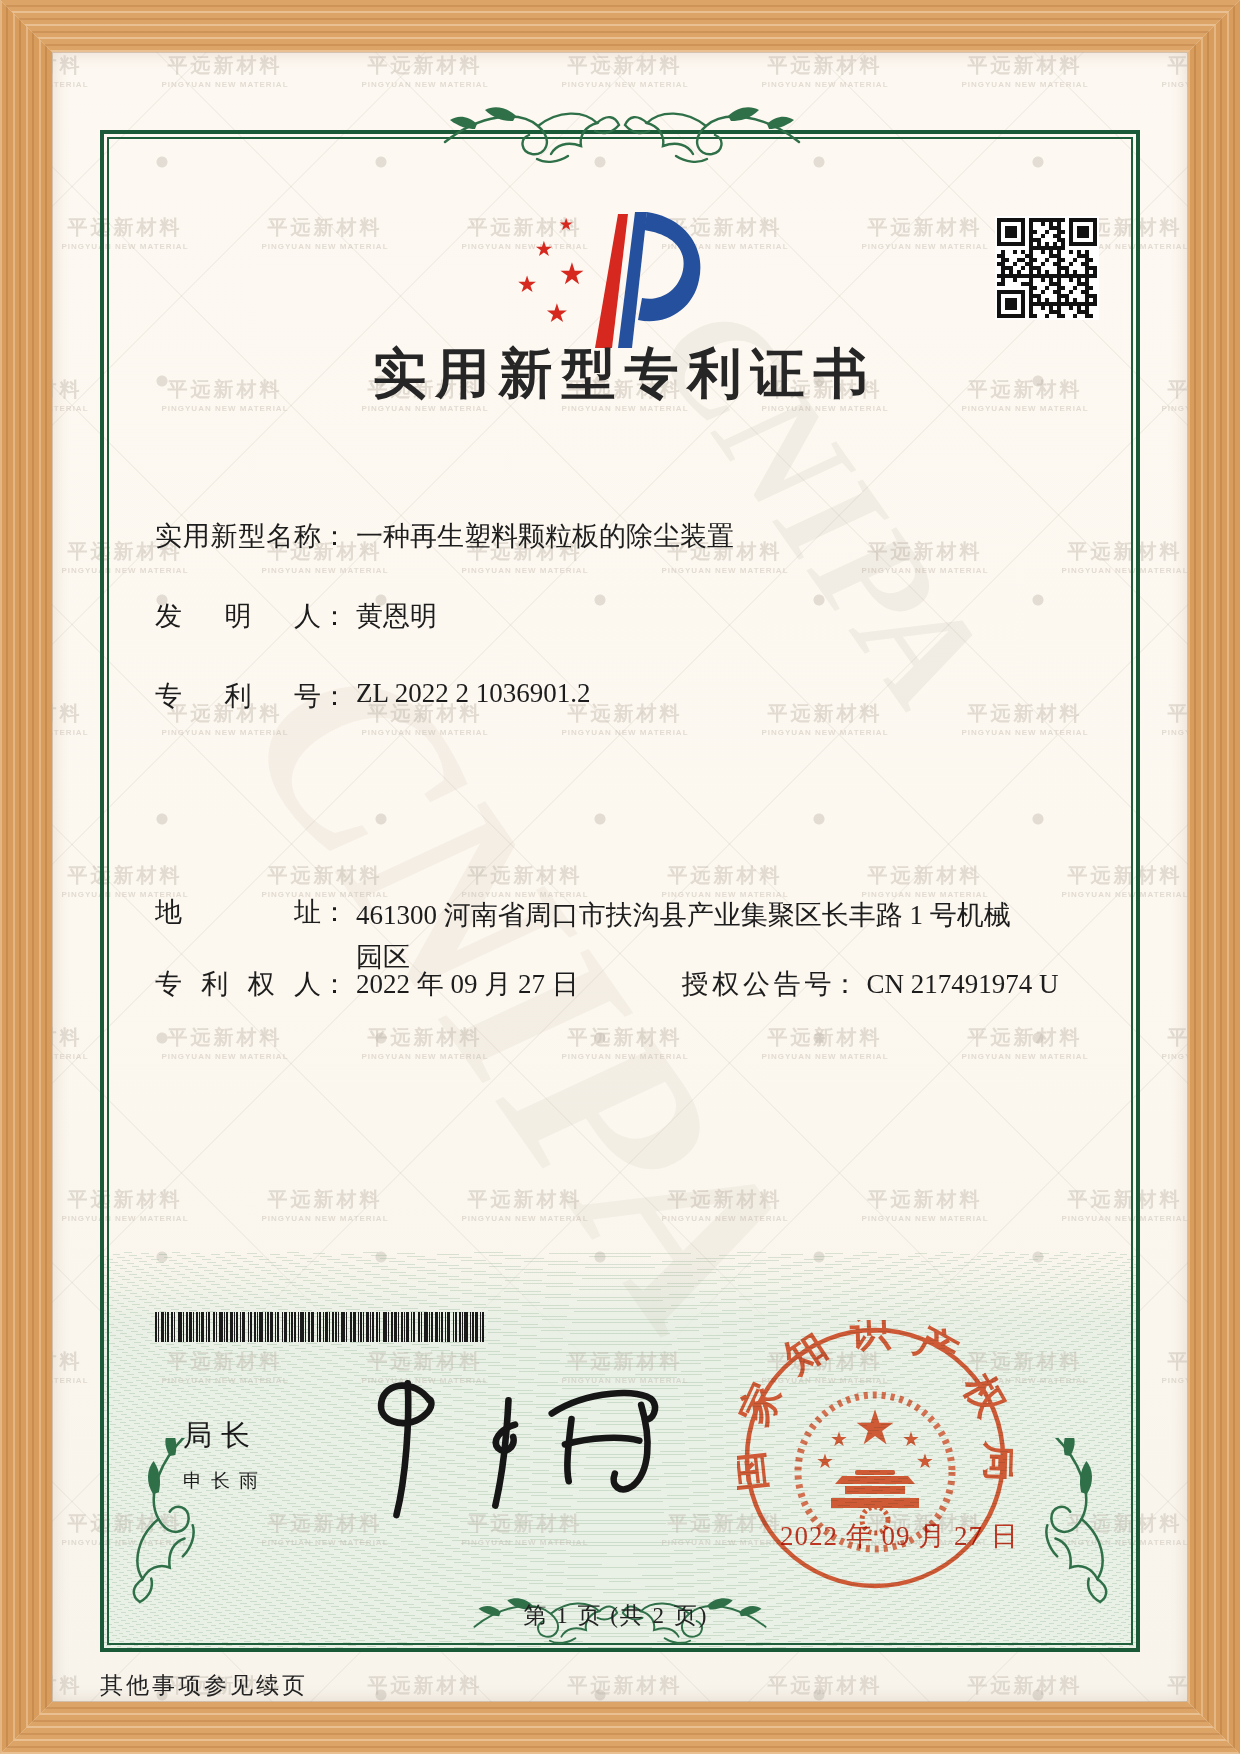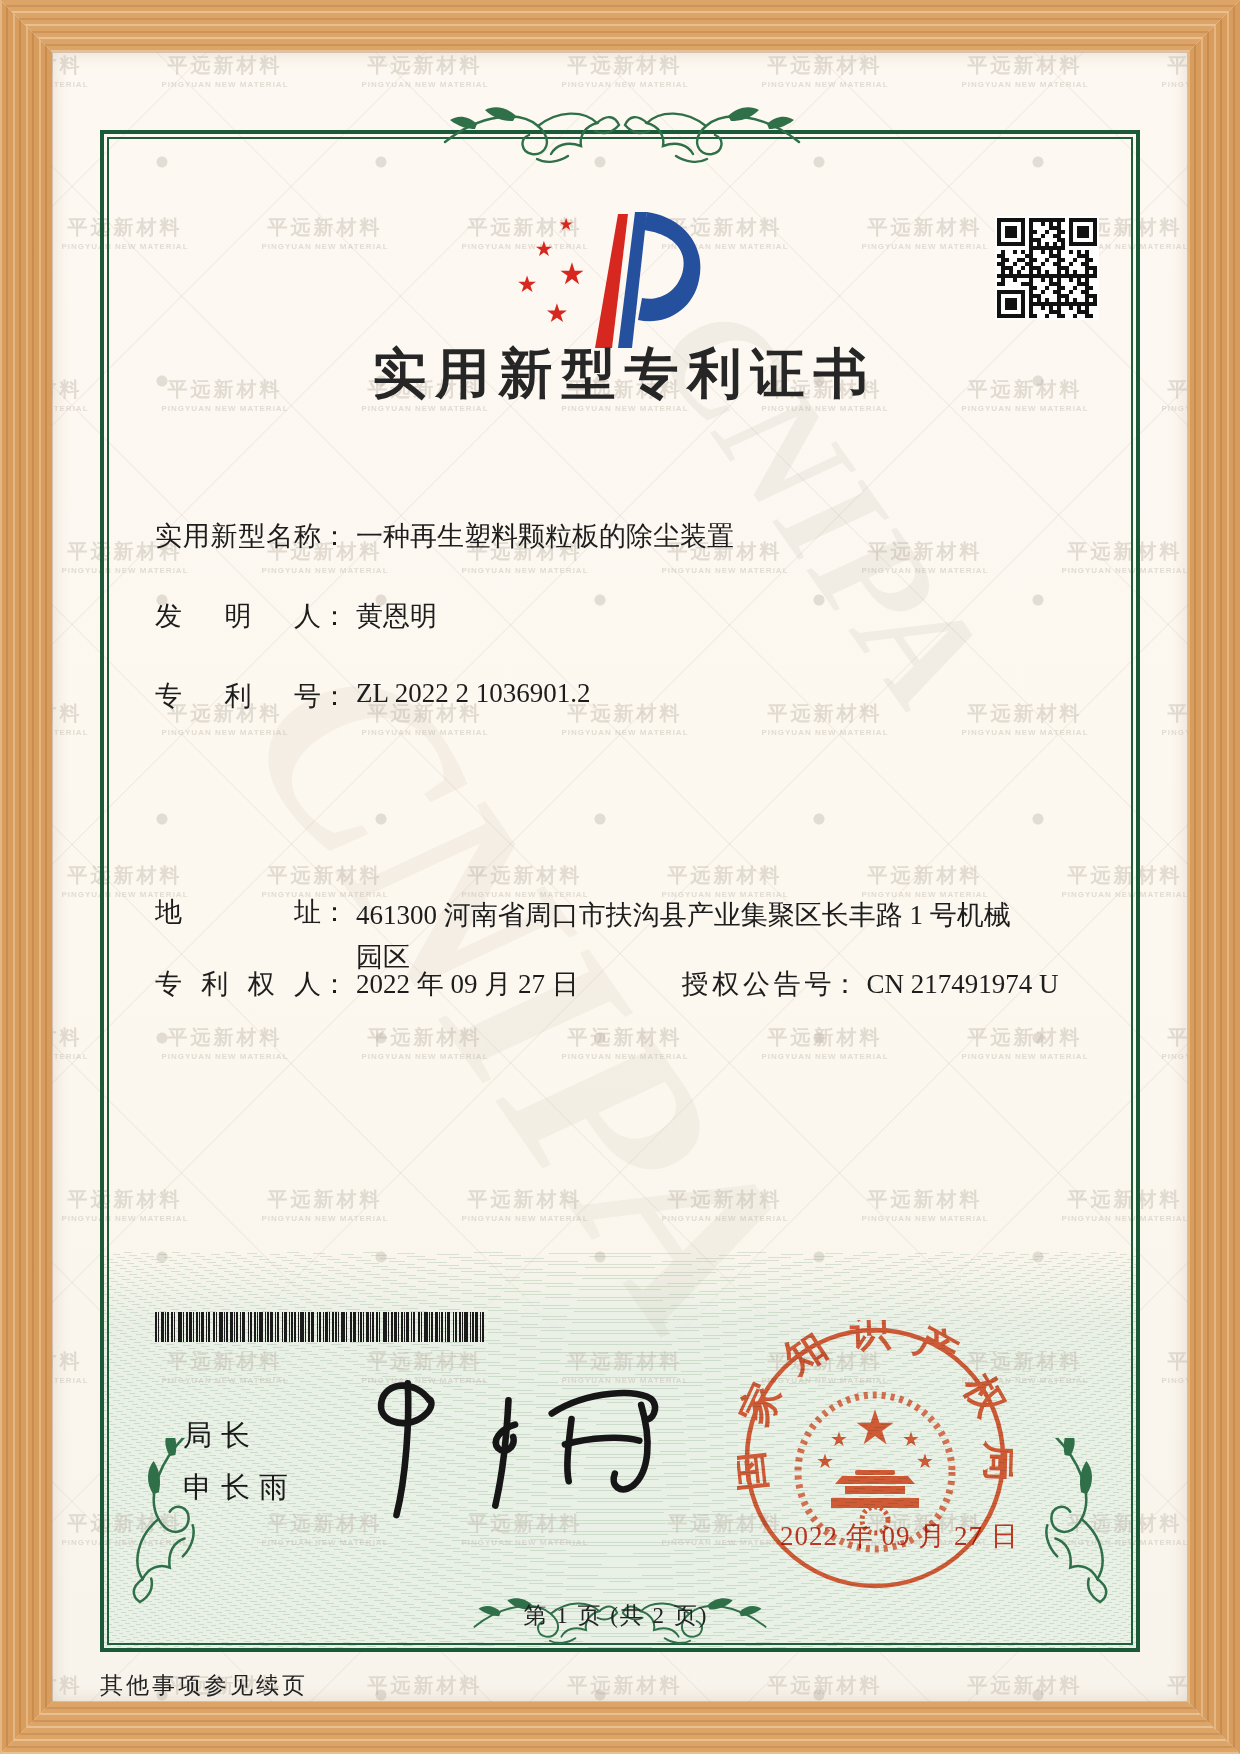--- a/index.html
+++ b/index.html
@@ -54,21 +54,21 @@
   .row{left:155px;font-size:27px;color:#1d1d1d;white-space:nowrap;}
   .flabel{display:inline-block;width:166px;text-align:justify;text-align-last:justify;vertical-align:top;}
   .fcolon{display:inline-block;margin:0 8px 0 0;}
   .fvalue{display:inline-block;vertical-align:top;}
   #row-addr .fvalue{white-space:normal;width:662px;line-height:42px;}
   .gcell{display:inline-block;font-size:27px;color:#1d1d1d;}
   #paras{left:152px;top:1022px;width:938px;font-size:26px;line-height:48px;color:#1b1b1b;text-align:justify;}
   #paras p{margin:0;text-indent:2em;}
   #barcode{left:155px;top:1312px;width:336px;height:30px;}
   #juzhang{left:183px;top:1416px;font-family:Liberation Mono, monospace;font-size:29px;color:#1a1a1a;letter-spacing:9px;}
-  #juname{left:183px;top:1468px;font-family:"Liberation Sans","DejaVu Sans",sans-serif;font-size:29px;color:#1a1a1a;letter-spacing:9px;}
+  #juname{left:183px;top:1468px;font-family:"Liberation Sans","DejaVu Sans",sans-serif;font-size:19px;color:#1a1a1a;letter-spacing:9px;}
   #signature{left:335px;top:1372px;}
   #seal{left:737px;top:1320px;z-index:4;mix-blend-mode:multiply;opacity:.92;}
   #sealdate{left:780px;top:1518px;font-size:27px;color:#cf3a25;z-index:5;letter-spacing:1px;mix-blend-mode:multiply;}
   #pageinfo{left:100px;top:1600px;width:1032px;text-align:center;font-size:23px;color:#222;letter-spacing:2px;}
   #contnote{left:100px;top:1670px;width:1032px;text-align:left;font-size:23px;color:#222;letter-spacing:3px;z-index:6;}
   #logo{left:500px;top:196px;}
   #qr{left:995px;top:216px;width:104px;height:104px;background:#fff;padding:2px;box-sizing:border-box;}
 </style>
 </head>
 <body>

